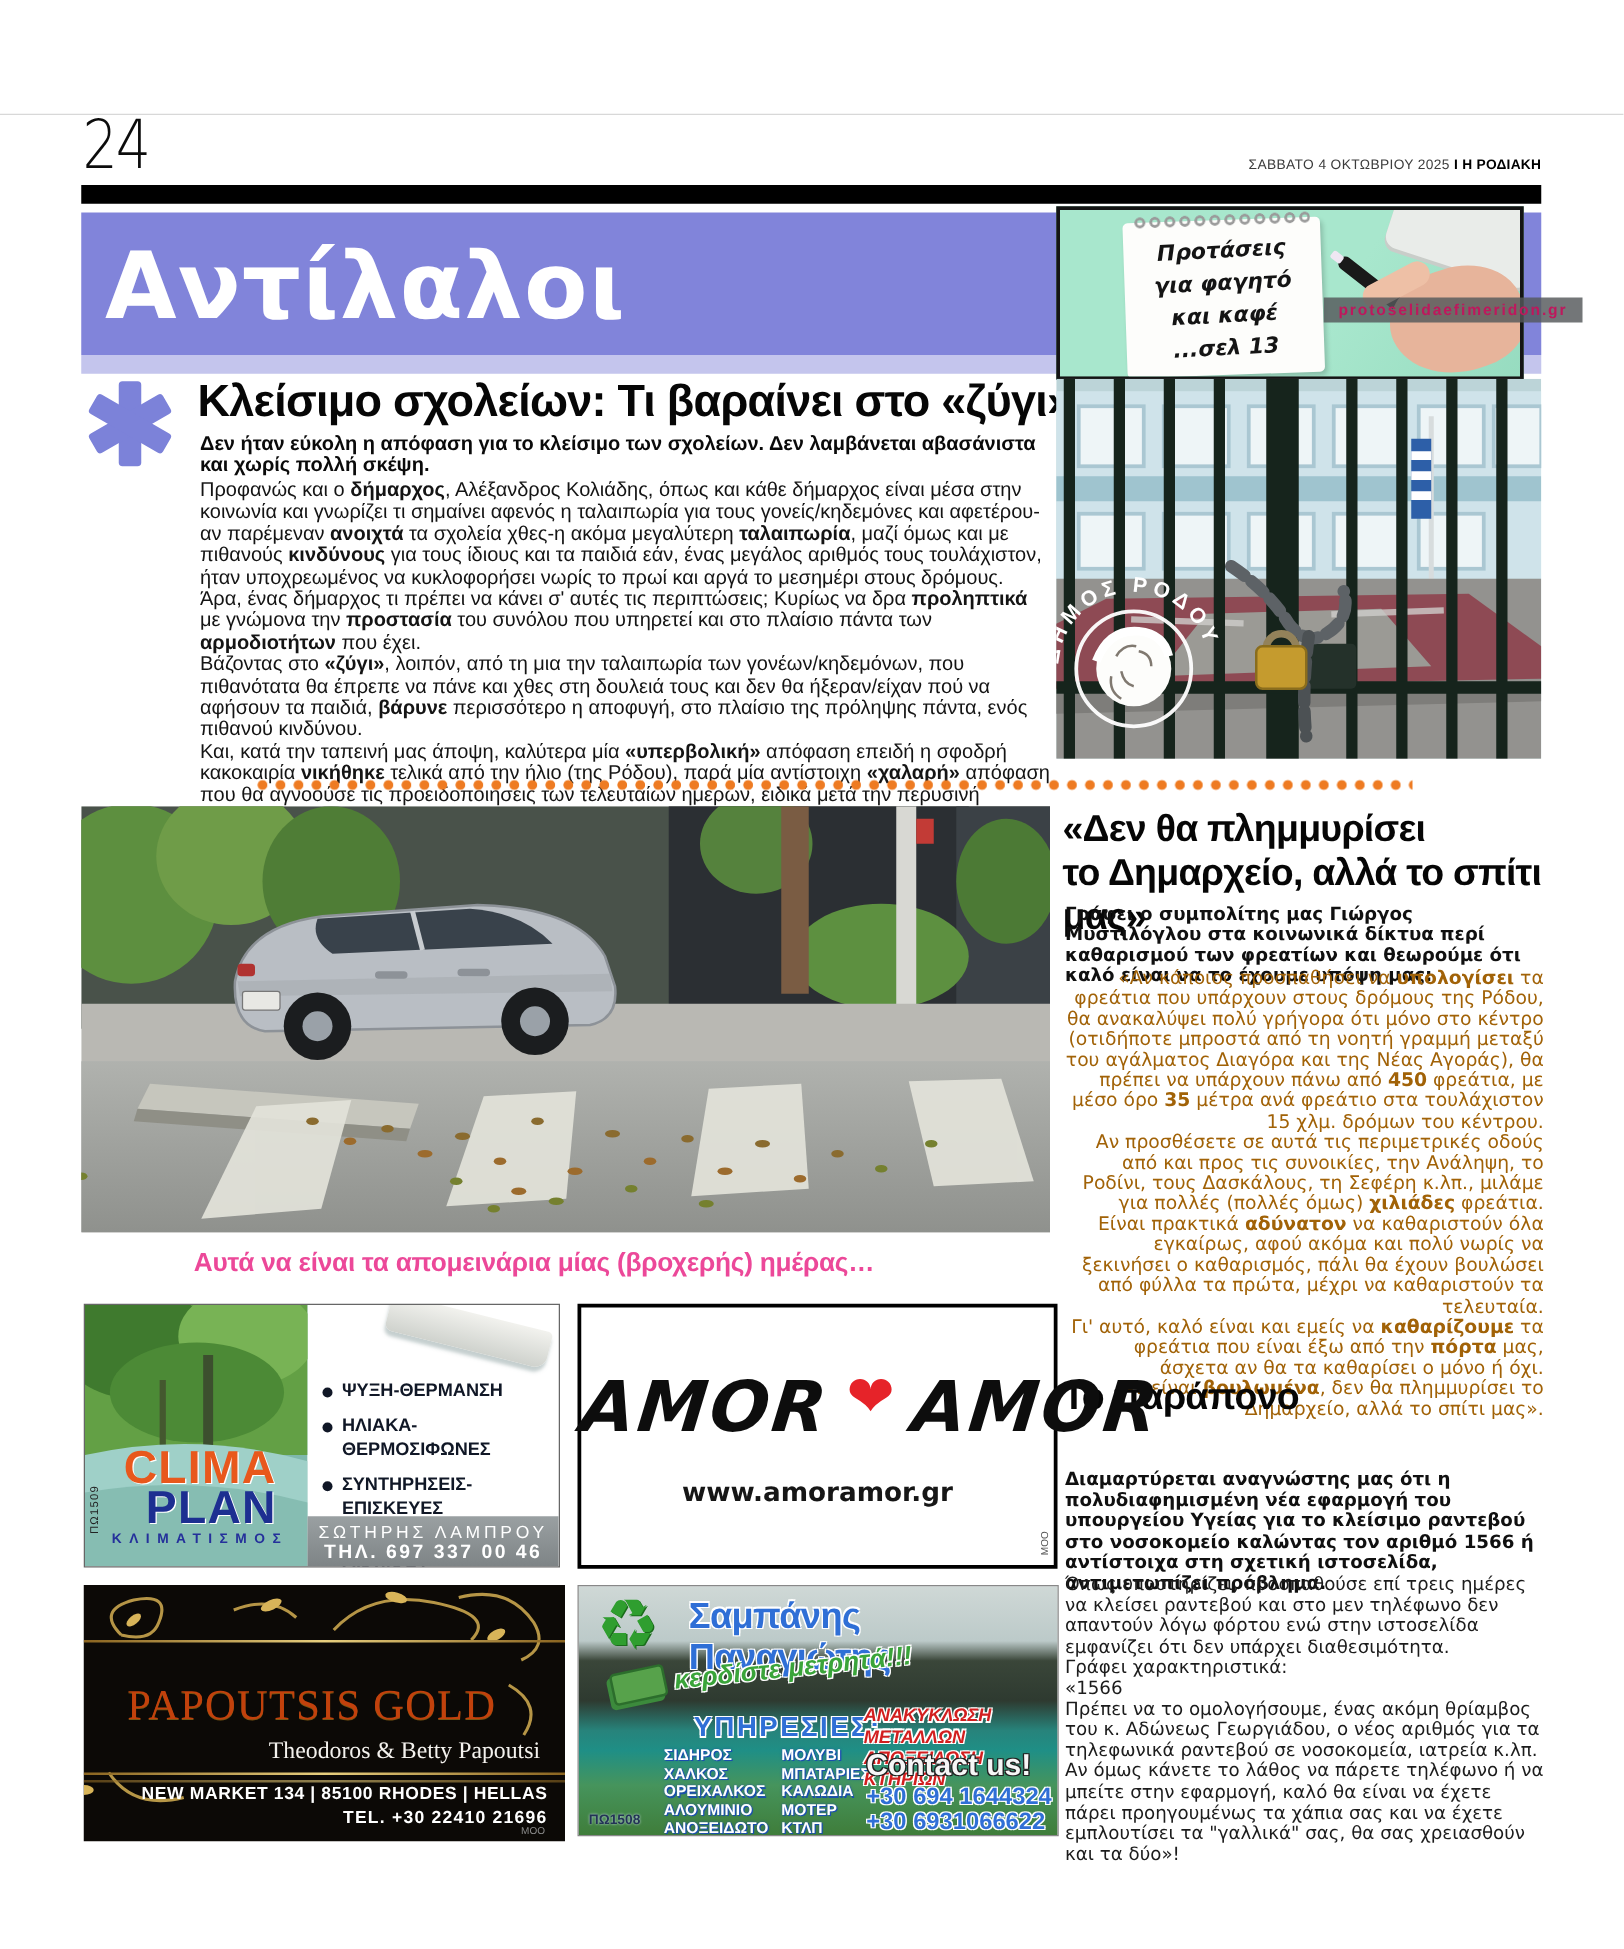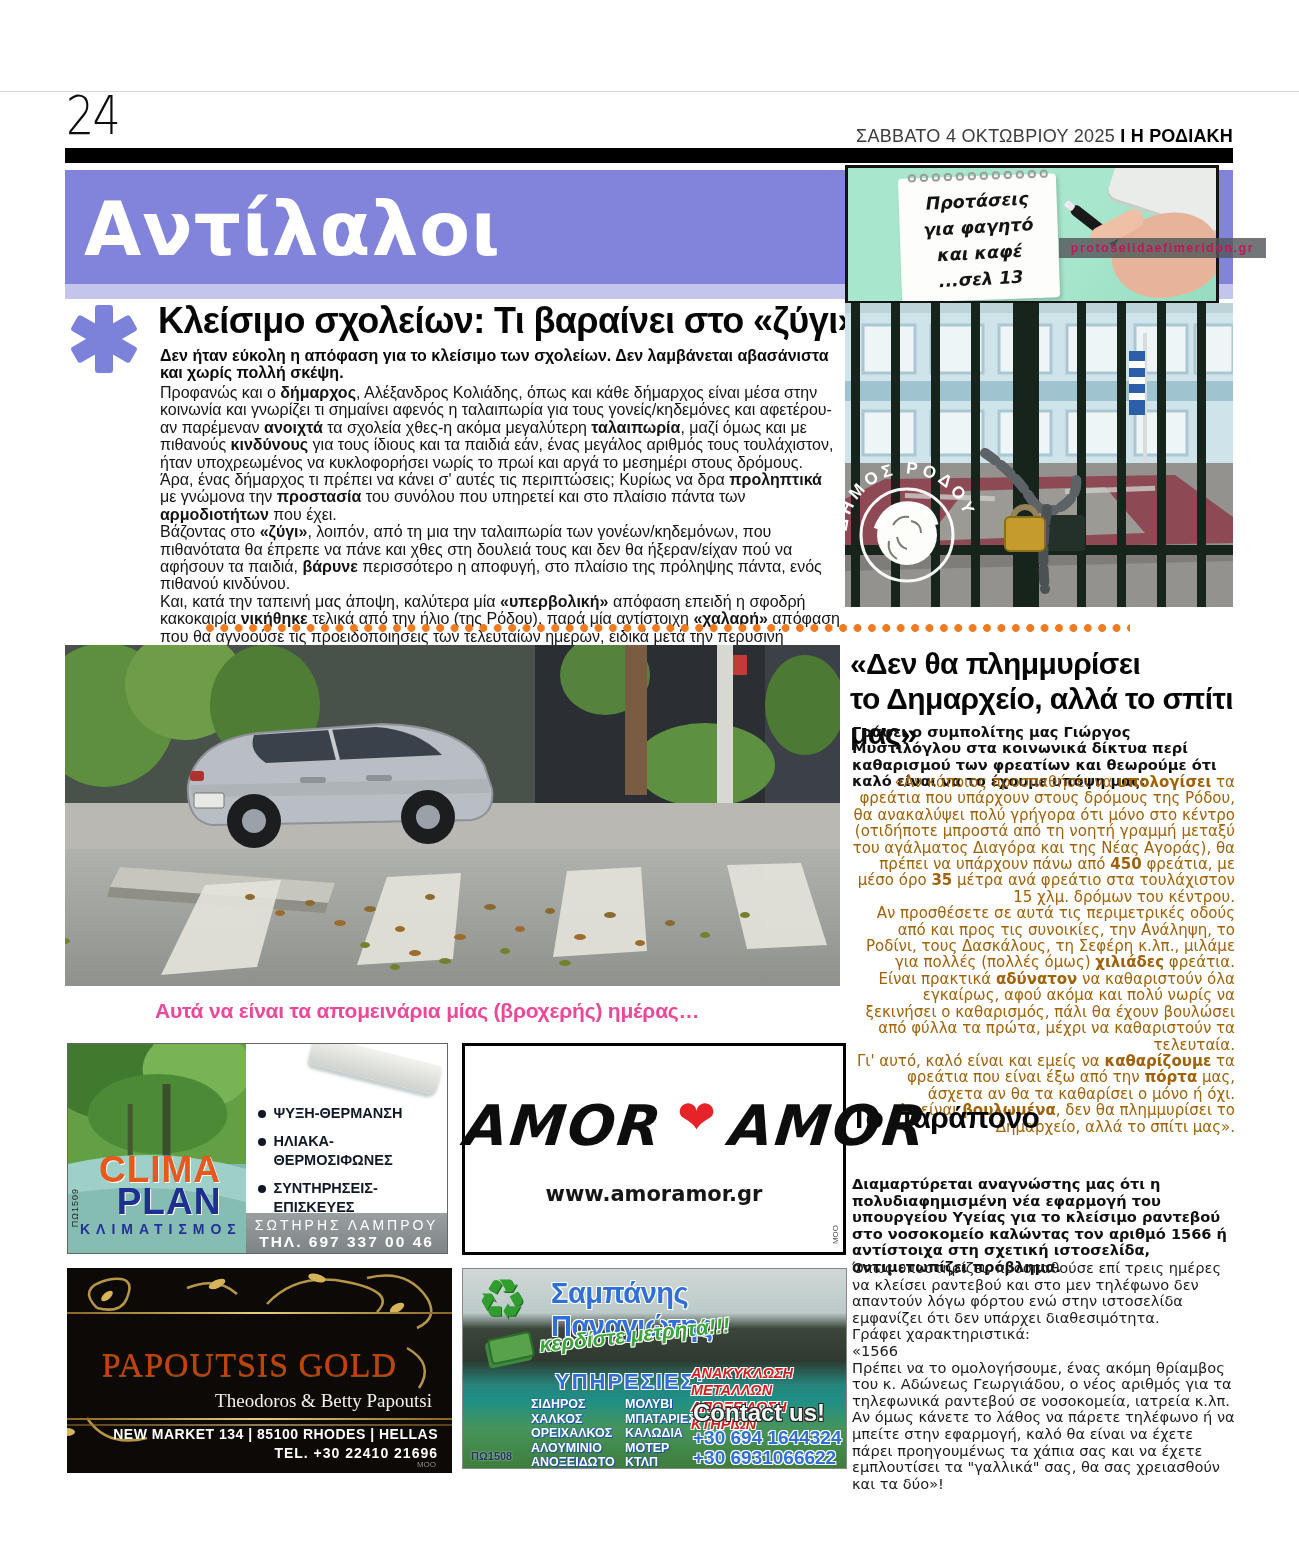--- a/index.html
+++ b/index.html
@@ -3,21 +3,21 @@
 <meta charset="utf-8">
 <style>
   html,body{margin:0;padding:0;background:#fff;}
   #page{position:relative;width:1299px;height:1559px;background:#fff;overflow:hidden;
         font-family:"Liberation Sans",sans-serif;color:#111;}
   .abs{position:absolute;}
   
   #top-rule{left:0;top:91px;width:1299px;height:1px;background:#d8d8d8;}
   #page-num{left:66px;top:84px;font-family:"DejaVu Sans",sans-serif;font-weight:200;
             font-size:54px;letter-spacing:-2px;transform:scaleX(.82);transform-origin:left top;color:#0c0c0c;}
-  #date-line{right:66px;top:126px;font-size:18px;color:#3c3c3c;letter-spacing:.3px;}
+  #date-line{right:66px;top:126px;font-size:11px;color:#3c3c3c;letter-spacing:.3px;}
   #date-line b{color:#000;font-weight:900;letter-spacing:.2px;}
   #black-bar{left:65px;top:148px;width:1168px;height:15px;background:#000;}
   
   #band{left:65px;top:170px;width:1168px;height:114px;background:#8184da;}
   #band-light{left:65px;top:284px;width:1168px;height:15px;background:#c4c5ed;}
   #section-title{left:84px;top:186px;font-size:74px;font-weight:800;color:#fff;
                  font-family:"DejaVu Sans",sans-serif;letter-spacing:1px;}
   
   #promo{left:845px;top:165px;width:368px;height:133px;border:3px solid #141414;background:#9fe2c6;}
   #promo-clip{position:absolute;left:0;top:0;width:100%;height:100%;overflow:hidden;
@@ -76,21 +76,21 @@
   .ad-code-v{position:absolute;left:2px;bottom:26px;font-size:9px;color:#222;
              writing-mode:vertical-rl;transform:rotate(180deg);letter-spacing:1px;}
   
   #ad-clima{left:67px;top:1043px;width:381px;height:211px;border:1px solid #666;background:#fff;overflow:hidden;}
   #clima-photo{position:absolute;left:0;top:0;width:47%;height:100%;}
   #clima-logo{position:absolute;left:12px;bottom:16px;width:160px;text-align:center;}
   #clima-word1{font-size:37px;font-weight:900;color:#e8581c;letter-spacing:1px;line-height:30px;
                text-shadow:1px 1px 0 #fff;}
   #clima-word2{font-size:37px;font-weight:900;color:#1d2f91;letter-spacing:1px;line-height:34px;
                margin-left:18px;text-shadow:1px 1px 0 #fff;}
-  #clima-sub{font-size:14px;font-weight:bold;color:#24309b;letter-spacing:6px;margin-top:2px;}
+  #clima-sub{font-size:11px;font-weight:bold;color:#24309b;letter-spacing:6px;margin-top:2px;}
   #clima-ac{position:absolute;right:6px;top:6px;width:132px;height:30px;
             background:linear-gradient(#f2f2ee,#cfd2cd);border-radius:4px 4px 10px 6px;
             transform:rotate(14deg);box-shadow:0 4px 3px rgba(140,160,160,.5);}
   #clima-bullets{position:absolute;left:50%;top:60px;width:48%;}
   .clima-bullet{position:relative;padding-left:16px;font-size:14.5px;font-weight:800;
                 color:#101726;line-height:19px;margin-bottom:9px;}
   .clima-bullet::before{content:"";position:absolute;left:0;top:6px;width:8px;height:8px;
                         border-radius:50%;background:#101726;}
   #clima-footer{position:absolute;left:47%;bottom:0;width:53%;height:40px;text-align:center;
                 background:linear-gradient(#9aa0a2,#7e8486);color:#fff;}

